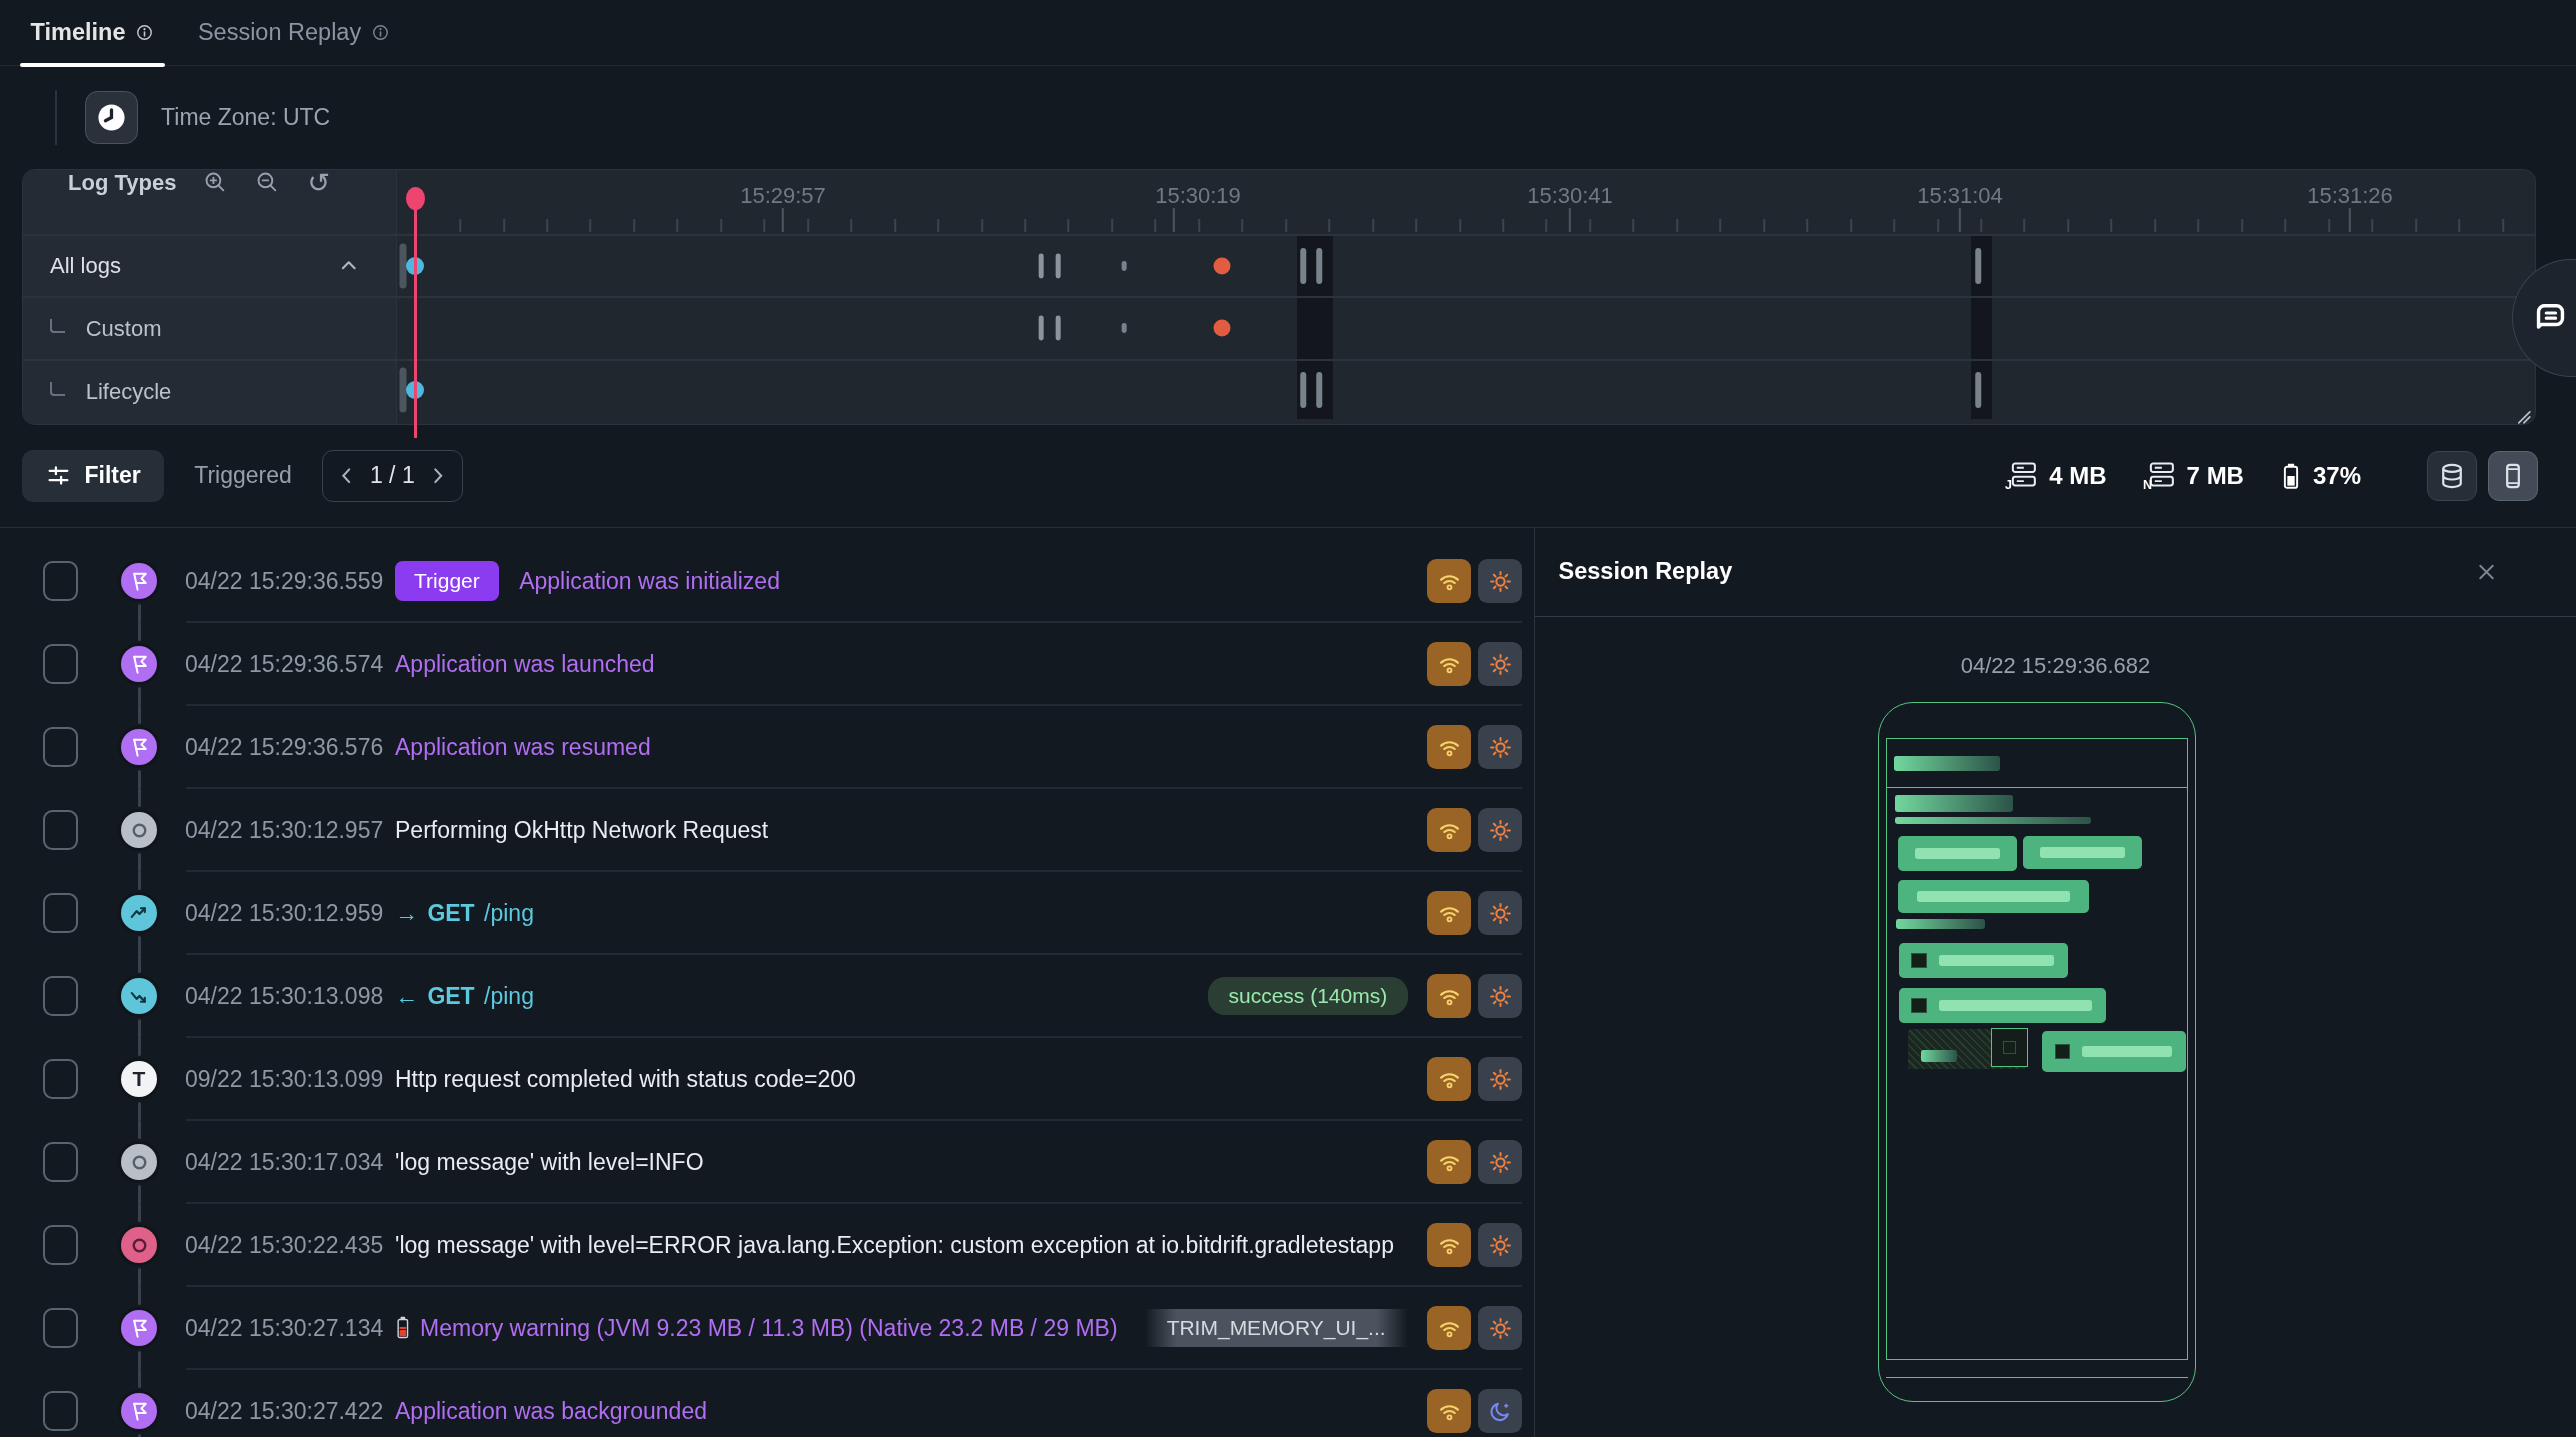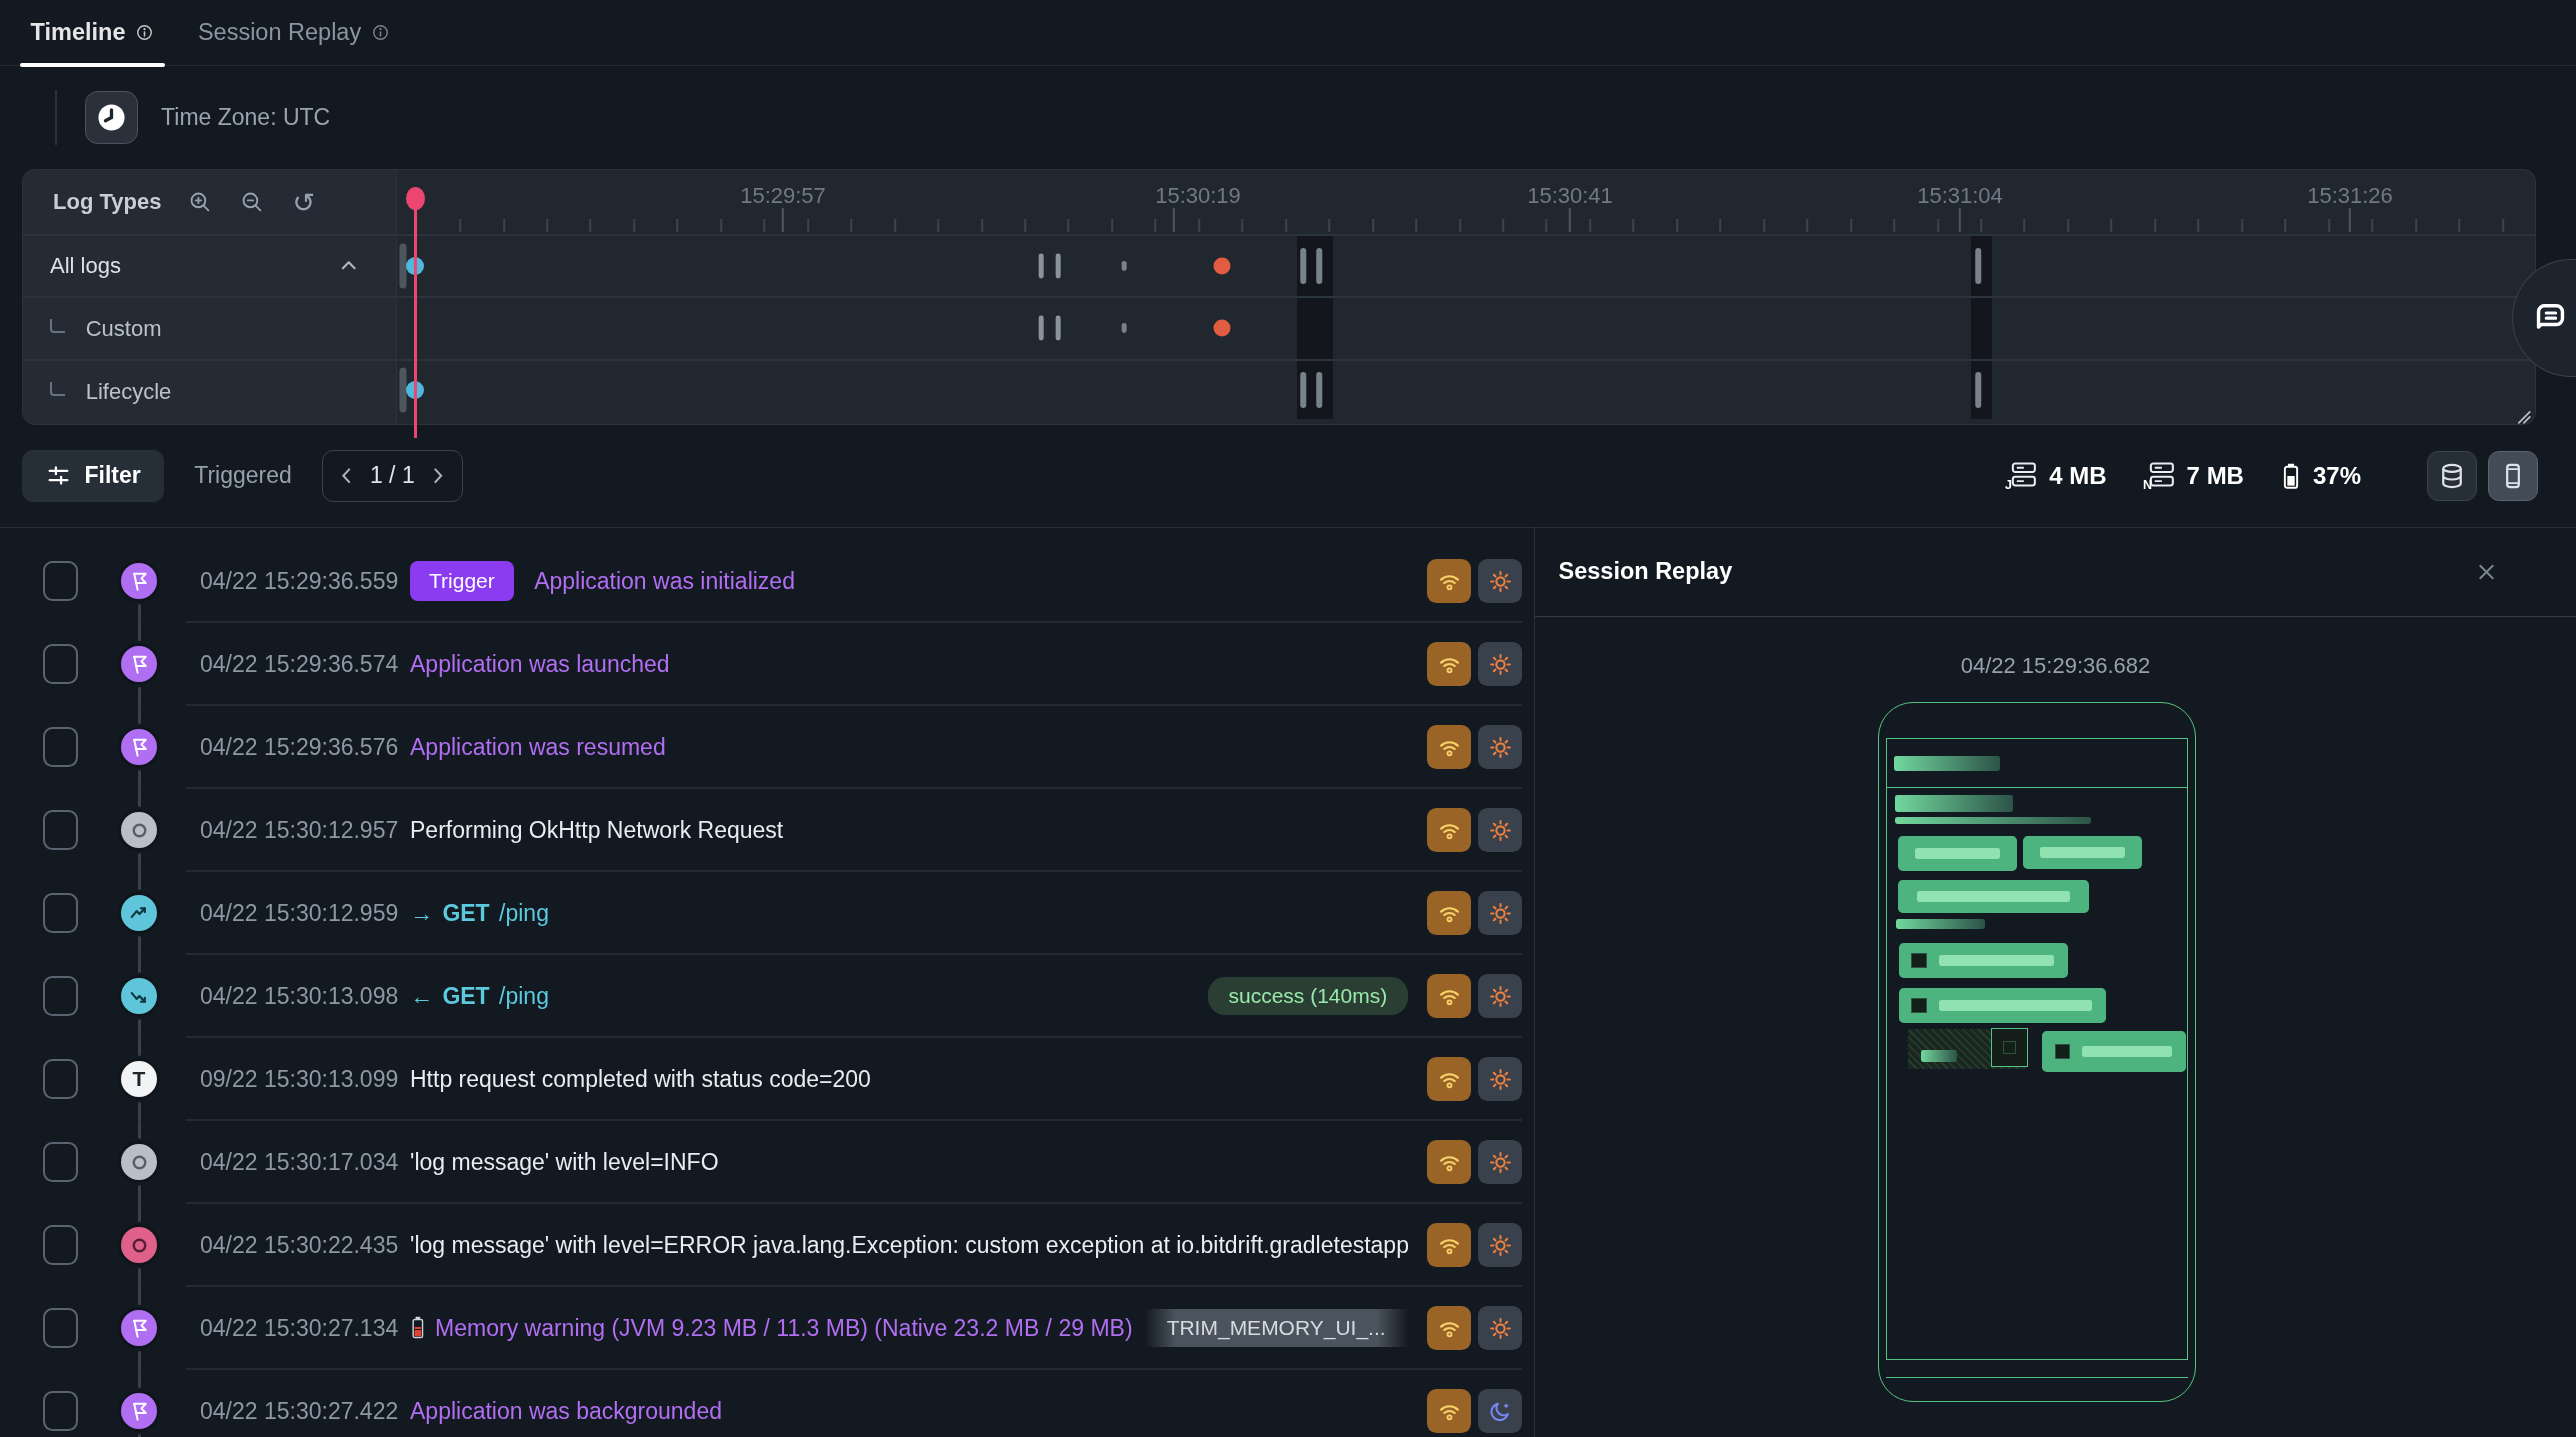--- a/index.html
+++ b/index.html
@@ -25,21 +25,21 @@
   .clock-btn{margin-left:28px;width:53px;height:53px;border-radius:12.6px;border:1.6px solid #4a545f;
              background:#2a313b;display:flex;align-items:center;justify-content:center;cursor:pointer;padding:0;}
   .clock-btn .ic{width:33px;height:33px;}
   .tz{margin-left:23.5px;font-size:23px;color:#9aa4b1;}
 
   
   .tpanel{position:absolute;left:22px;top:169px;width:2514px;height:256px;background:#20272f;
           border:1.6px solid #2b333d;border-radius:12.6px;box-sizing:border-box;}
   .ltcol{position:absolute;left:0;top:0;bottom:0;width:374px;background:#242b35;
          border-right:1.6px solid #2b333d;border-radius:11px 0 0 11px;box-sizing:border-box;}
-  .lt-head{height:64px;display:flex;align-items:center;padding:0 33px 0 30px;}
+  .lt-head{height:64px;display:flex;align-items:flex-start;padding:0 33px 0 45px;}
   .lt-title{font-size:22px;color:#c8cfd7;font-weight:bold;}
   .ltic{width:25px;height:25px;color:#98a2ae;margin-left:27px;cursor:pointer;}
   .ltic:first-of-type{margin-left:auto;}
   .reset-glyph{font-size:27px;color:#98a2ae;line-height:1;}
   .lt-row{height:63px;display:flex;align-items:center;padding-left:27px;cursor:pointer;}
   .lt-lbl{font-size:22px;color:#bac2cb;}
   .lt-lbl.main{color:#dde2e8;}
   .tree{width:13.3px;height:11.8px;border-left:2.4px solid #68727e;border-bottom:2.4px solid #68727e;
         border-bottom-left-radius:3.9px;margin-right:20.4px;margin-top:-4.7px;}
   .chev{width:23.5px;height:23.5px;color:#aeb6c0;margin-left:auto;margin-right:36px;}
@@ -95,21 +95,21 @@
   .icon-wrap.no-top::before{display:none;}
   .circ{width:36px;height:36px;border-radius:50%;display:flex;align-items:center;justify-content:center;
         box-shadow:0 0 0 3.1px rgba(10,13,17,.3);}
   .circ svg{width:23px;height:23px;}
   .circ.lifecycle{background:#b06ef3;color:#fff;}
   .circ.span{background:#b9bfc7;color:#565f6a;}
   .circ.error{background:#df6189;color:#571f38;}
   .circ.net-out,.circ.net-in{background:#5ec5da;color:#113741;}
   .circ.t{background:#f1f3f5;}
   .tglyph{font-size:21px;font-weight:bold;color:#1f252d;}
-  .ltime{width:210px;margin-left:43px;font-size:23px;color:#8d98a5;flex:none;}
+  .ltime{width:210px;margin-left:28px;font-size:23px;color:#8d98a5;flex:none;}
   .lbadge{background:#8b3cf0;color:#fff;font-size:21px;padding:7.8px 19px;border-radius:7.8px;margin-right:20.4px;flex:none;}
   .ltitle{font-size:23px;flex:1;white-space:nowrap;overflow:hidden;display:flex;align-items:center;gap:9.4px;}
   .c-purple{color:#b16ef2;} .c-cyan{color:#5bc9de;} .c-white{color:#e9edf2;}
   .ltitle b{font-weight:bold;}
   .batt-low{width:15.7px;height:23.5px;flex:none;}
   .status{font-size:21px;margin-right:12.6px;flex:none;}
   .status-green{background:#2b3e33;color:#98e9ab;padding:7px 20.4px;border-radius:17px;}
   .status-gray{color:#d5dbe1;padding:7px 22px;
      background:linear-gradient(90deg,rgba(75,84,94,0) 0%,#4b545e 12%,#4b545e 88%,rgba(75,84,94,0) 100%);}
   .sqbtn{width:44px;height:44px;border-radius:9.4px;display:flex;align-items:center;justify-content:center;

